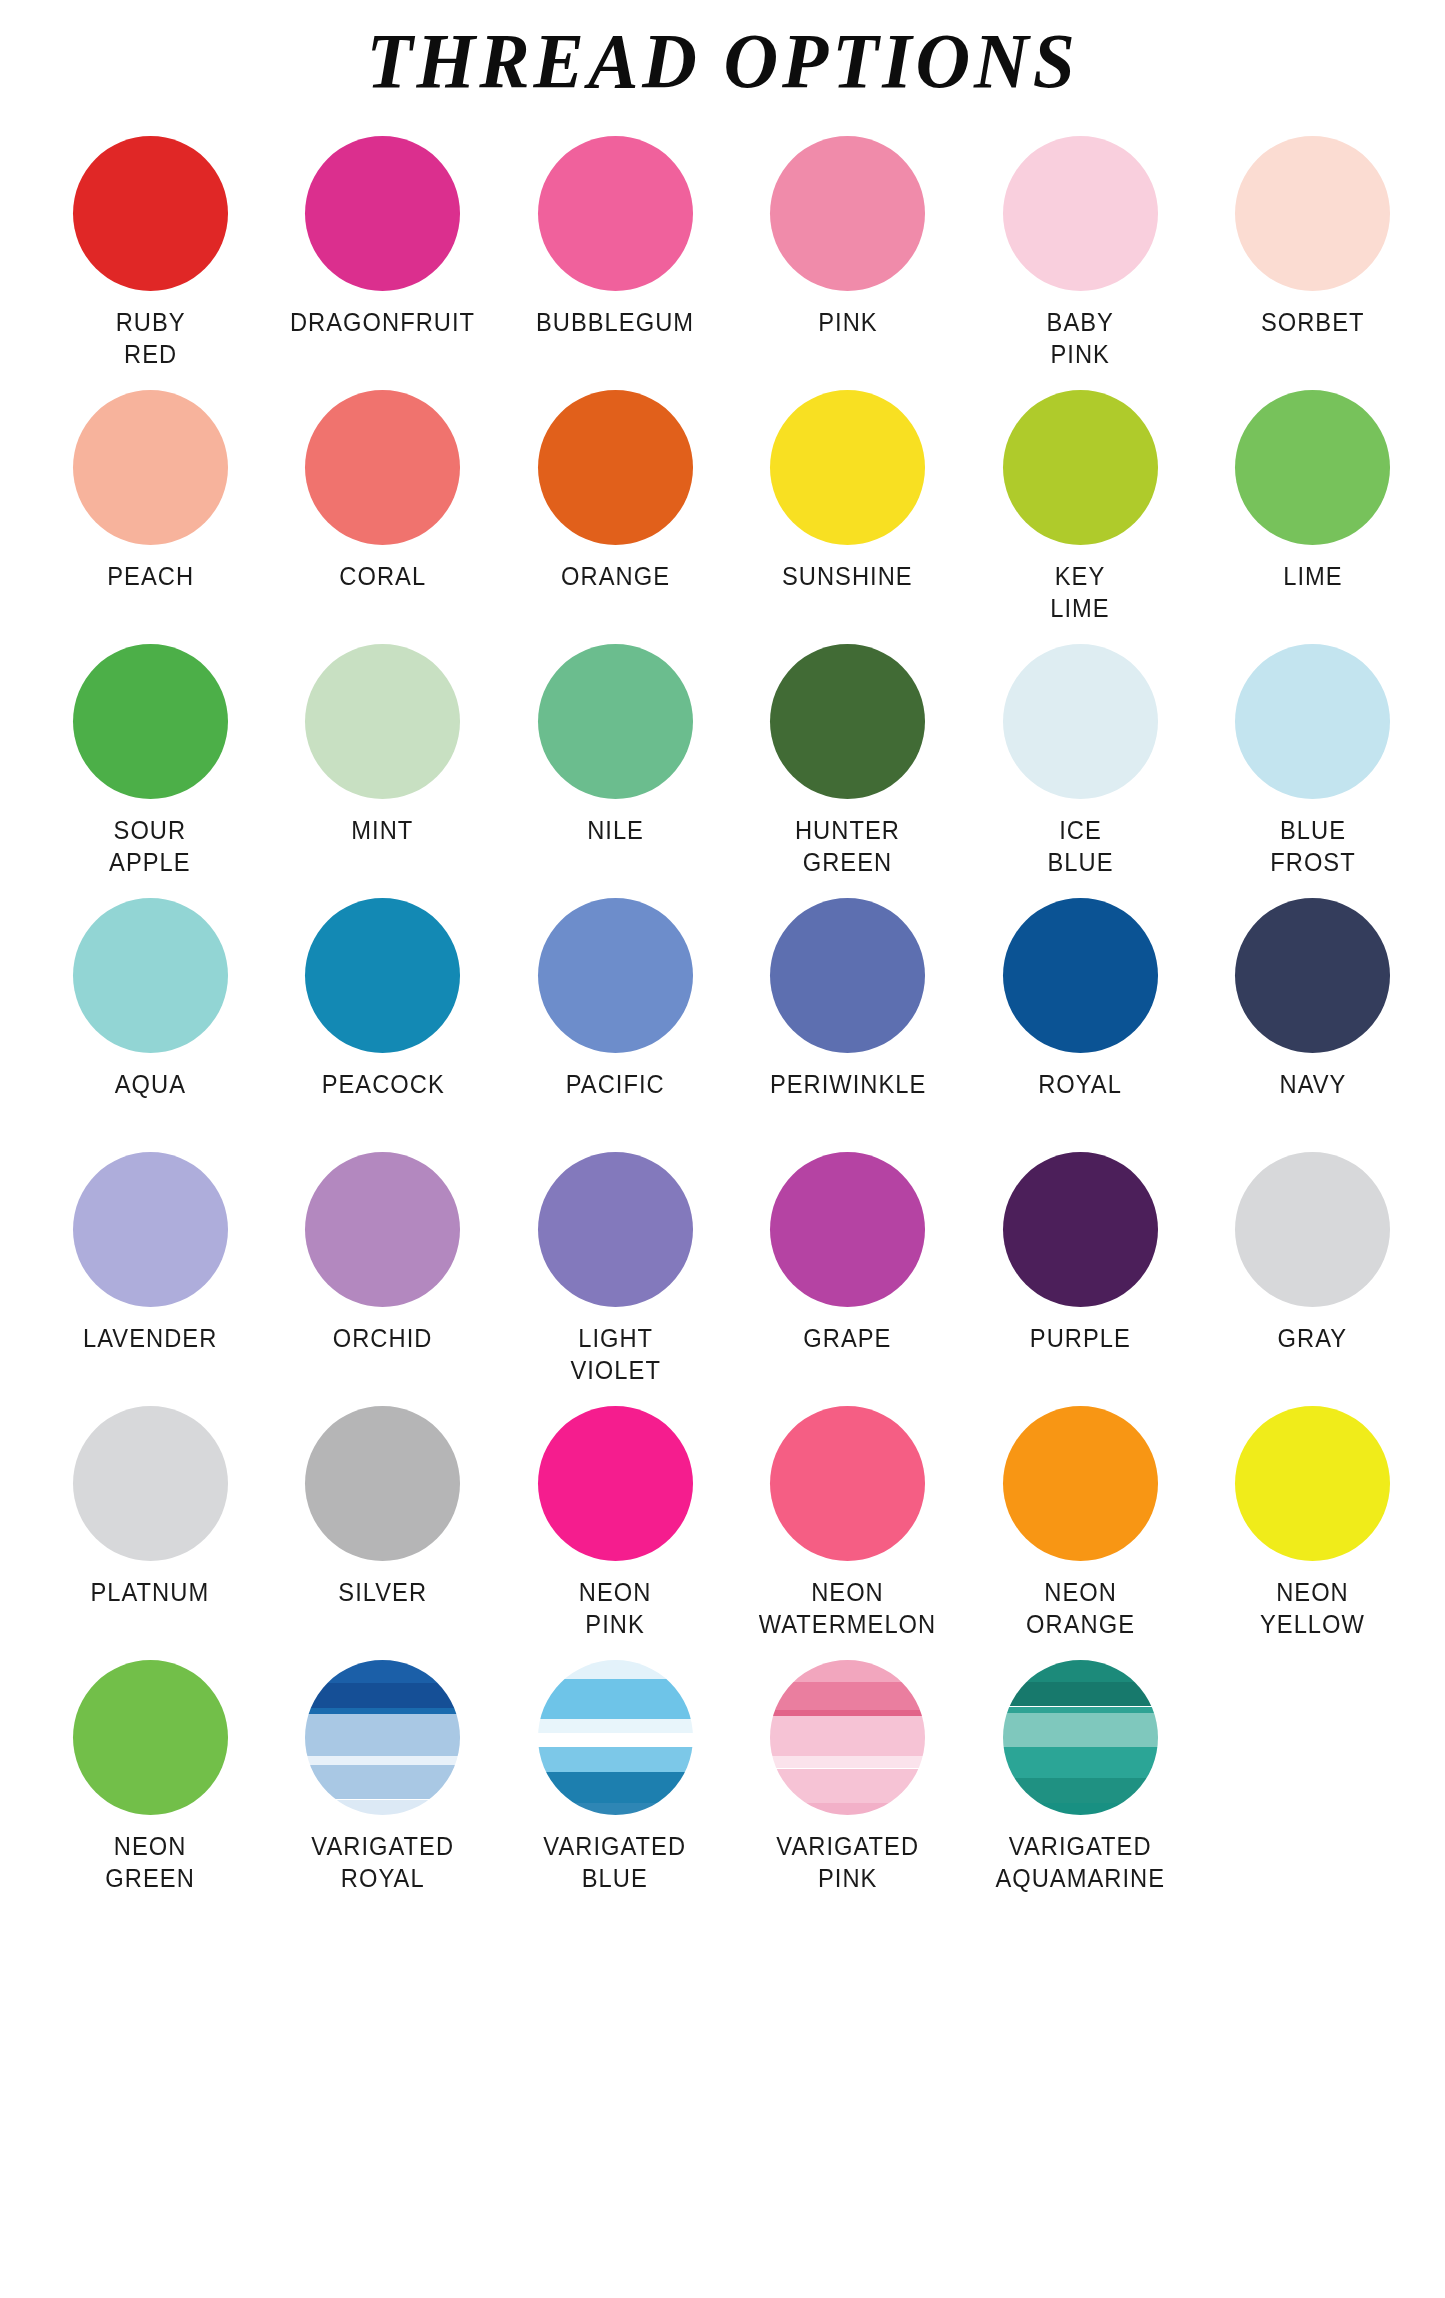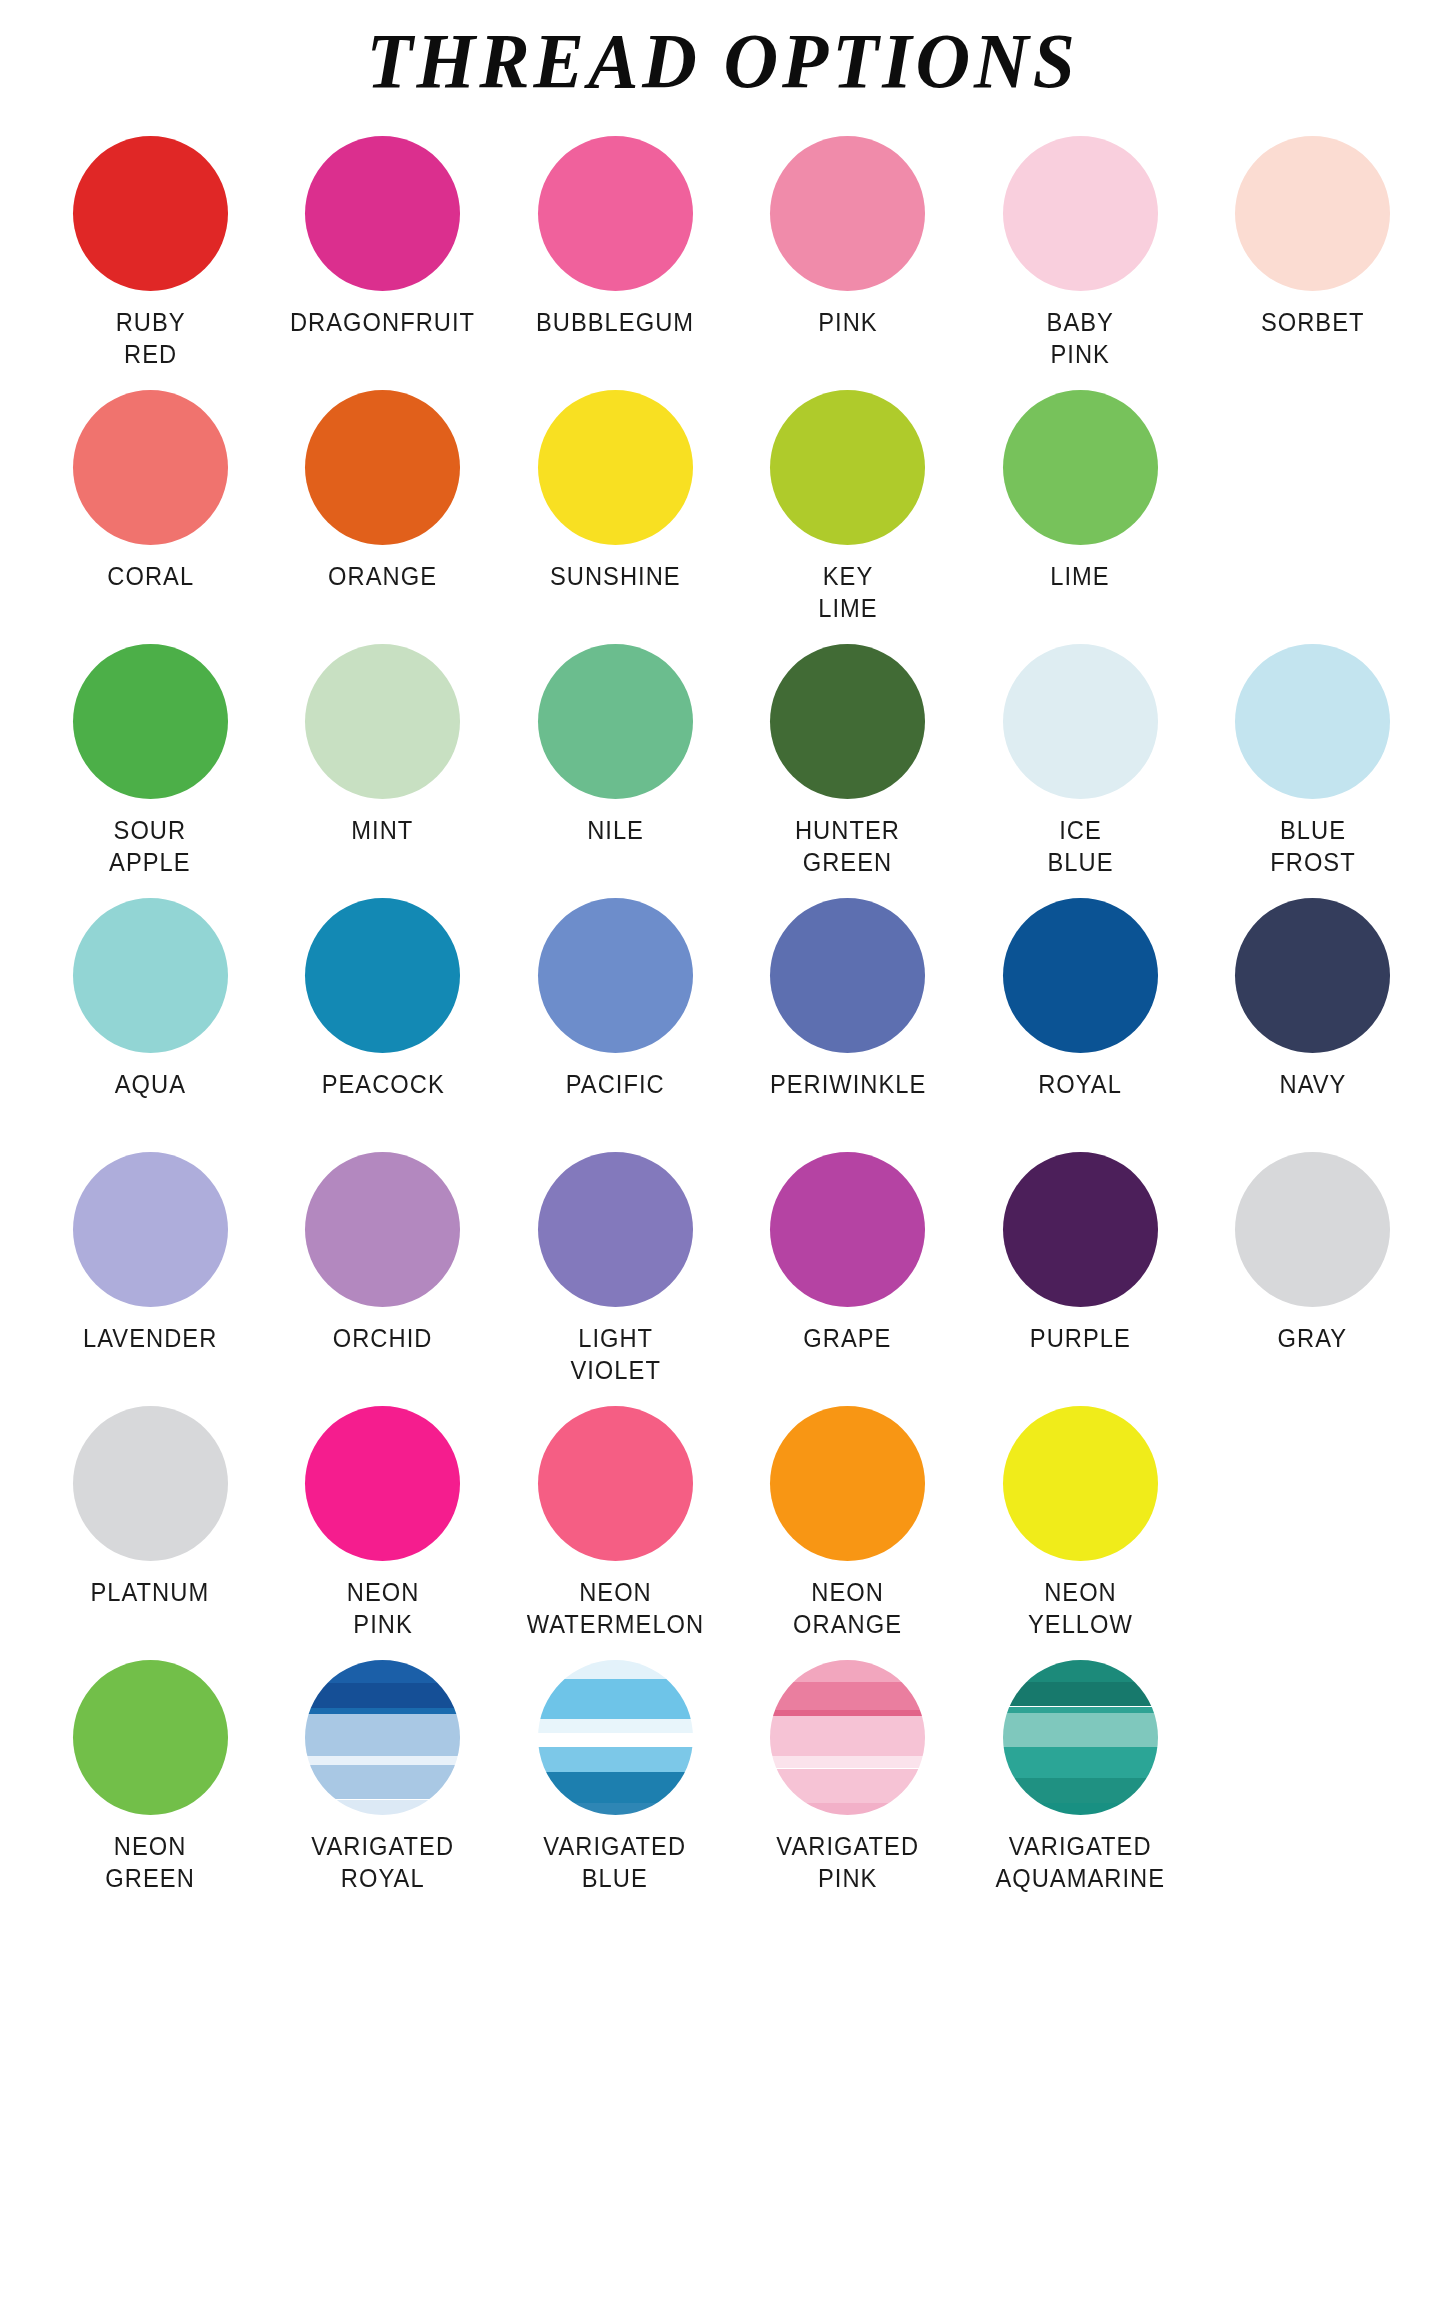--- a/index.html
+++ b/index.html
@@ -158,20 +158,26 @@
           <div class="cellbox">
         <div class="swatch" style="background: rgb(251, 220, 210);"></div>
         <div class="label">SORBET</div>
       </div>
         </div>
     </div>
 
     <div class="row row-2">
       <div class="cell">
           <div class="cellbox">
+        <div class="swatch" style="background: rgb(247, 179, 156);"></div>
+        <div class="label">PEACH</div>
+      </div>
+        </div>
+      <div class="cell">
+          <div class="cellbox">
         <div class="swatch" style="background: rgb(240, 115, 110);"></div>
         <div class="label">CORAL</div>
       </div>
         </div>
       <div class="cell">
           <div class="cellbox">
         <div class="swatch" style="background: rgb(225, 96, 27);"></div>
         <div class="label">ORANGE</div>
       </div>
         </div>
@@ -316,20 +322,26 @@
         <div class="label">GRAY</div>
       </div>
         </div>
     </div>
 
     <div class="row row-6">
       <div class="cell">
           <div class="cellbox">
         <div class="swatch" style="background: rgb(215, 216, 218);"></div>
         <div class="label">PLATNUM</div>
+      </div>
+        </div>
+      <div class="cell">
+          <div class="cellbox">
+        <div class="swatch" style="background: rgb(181, 181, 182);"></div>
+        <div class="label">SILVER</div>
       </div>
         </div>
       <div class="cell">
           <div class="cellbox">
         <div class="swatch" style="background: rgb(245, 29, 142);"></div>
         <div class="label">NEON
 PINK</div>
       </div>
         </div>
       <div class="cell">

